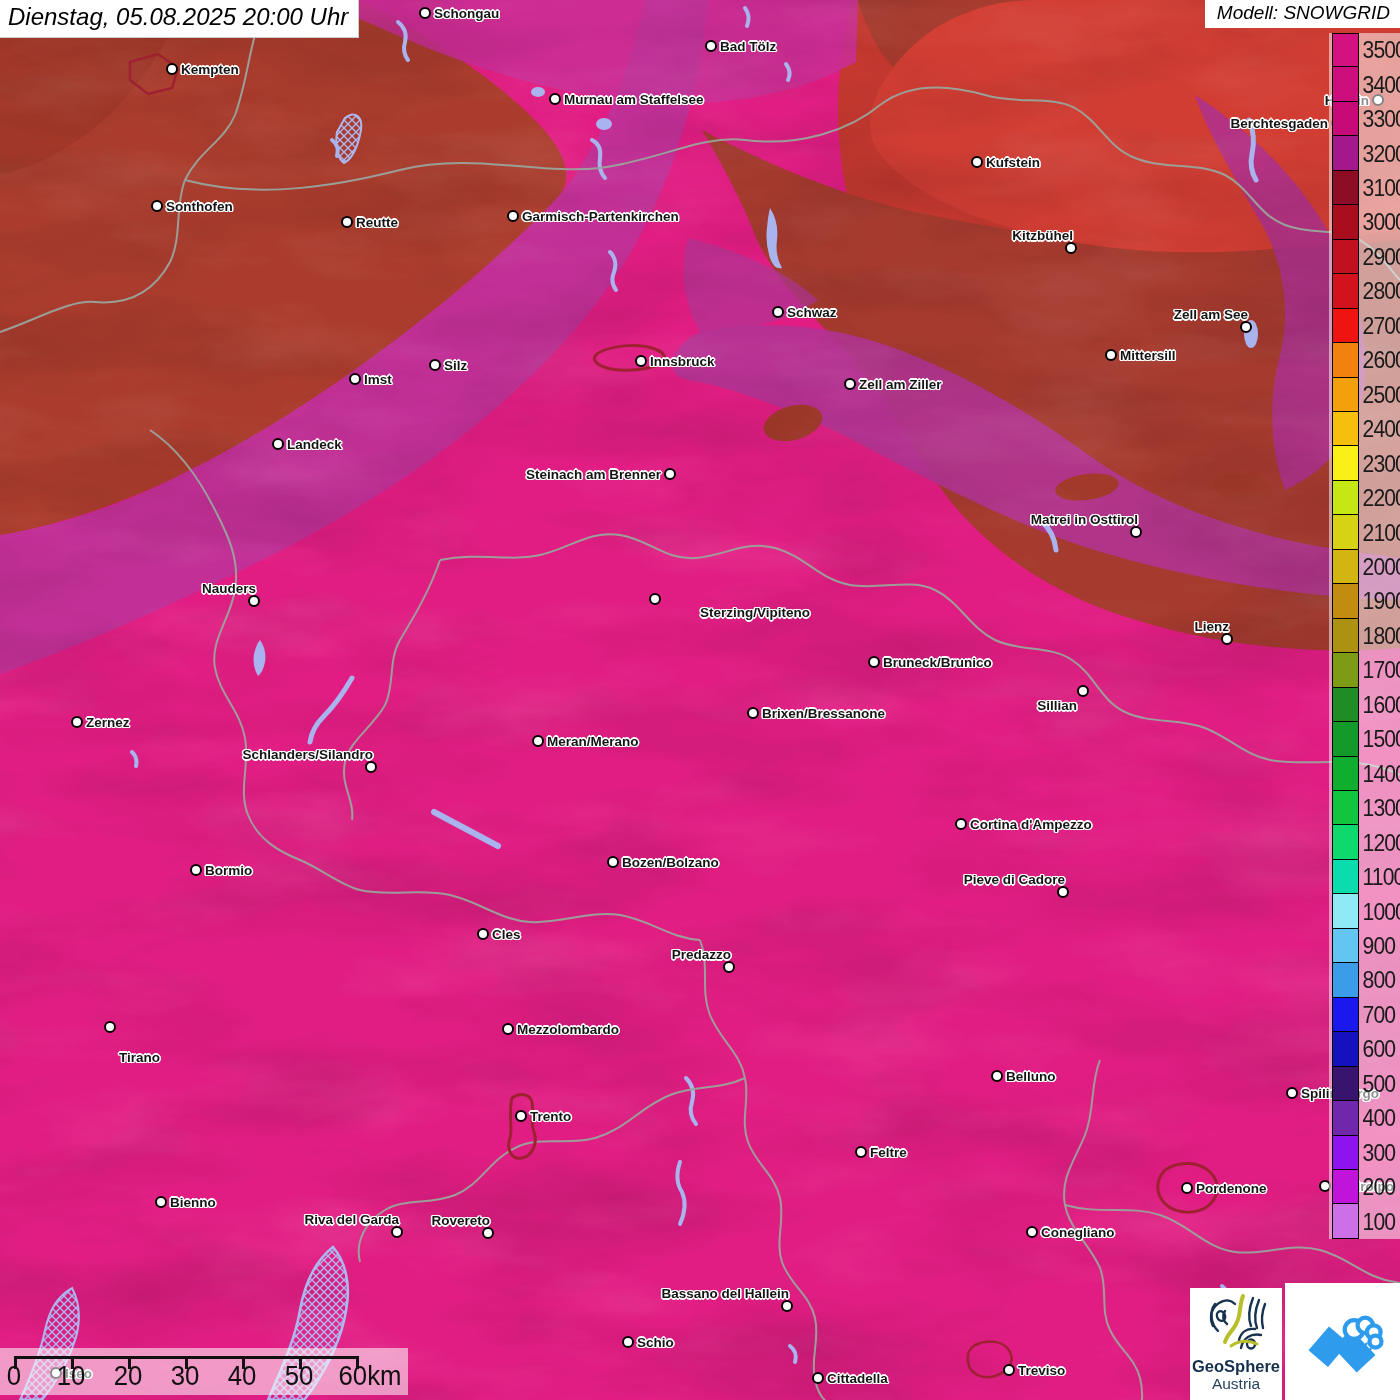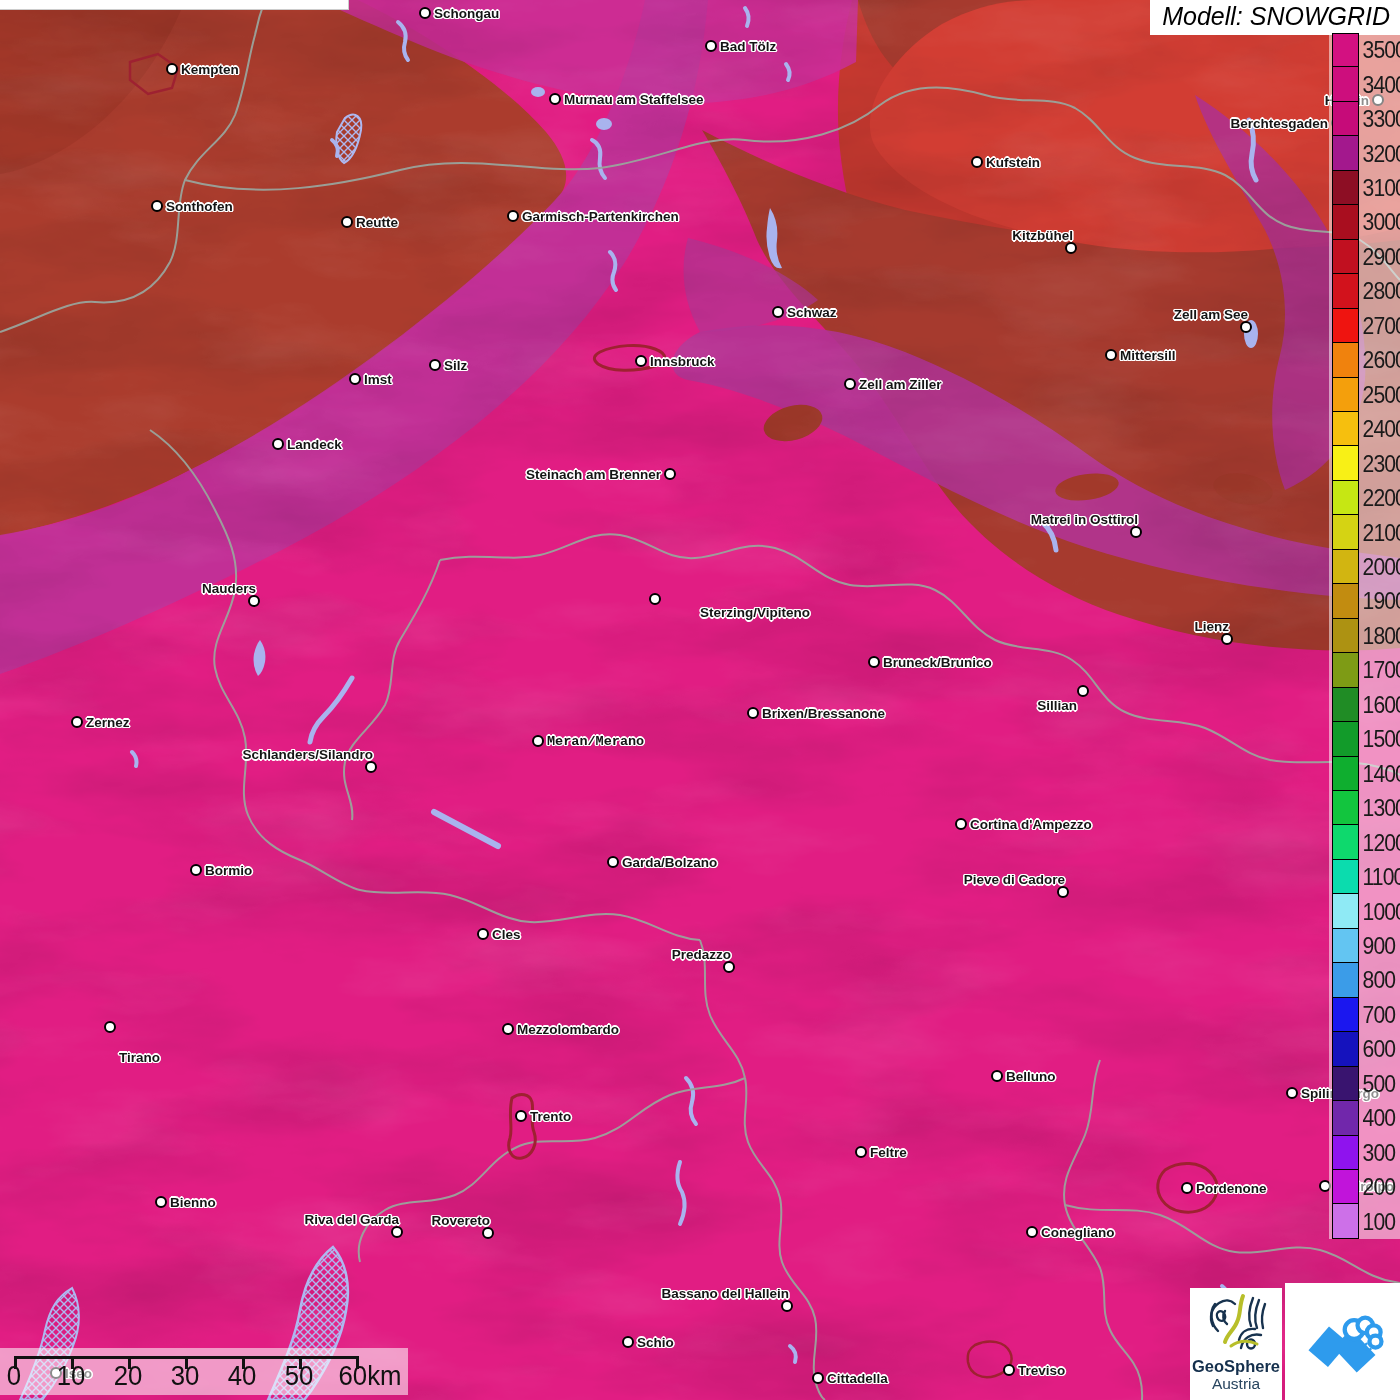--- a/index.html
+++ b/index.html
@@ -23,21 +23,21 @@
   .overlay{position:absolute;z-index:6;}
   #title-box{
     left:0;top:0;background:#fff;padding:3px 10px 6px 8px;min-width:330px;
     border-bottom:1px solid #ccc;border-right:1px solid #ccc;
   }
   #title-line1{font-size:26px;font-weight:bold;color:#000;line-height:1.1;}
   #title-unit{font-weight:normal;}
   #title-line2{font-size:24px;font-style:italic;color:#000;line-height:1.15;}
   #model-box{
     right:0;top:0;background:#fff;padding:2px 10px 4px 12px;
-    font-size:25px;font-style:italic;color:#000;
+    font-size:19px;font-style:italic;color:#000;
   }
   
   #legend{
     right:0;top:33px;width:71px;height:1206px;
     background:rgba(255,255,255,0.52);display:flex;flex-direction:column;
   }
   .legend-row{flex:1 1 0;display:flex;align-items:stretch;min-height:0;}
   .legend-cell{
     width:27px;margin-left:3px;border:1px solid #000;box-sizing:border-box;margin-top:-1px;flex:0 0 auto;
   }
@@ -213,29 +213,29 @@
       <div class="city-lbl" style="left: 883px; top: 662px; transform: translateY(-50%);">Bruneck/Brunico</div>
       <div class="city-dot" style="left: 1221px; top: 633px;"></div>
       <div class="city-lbl" style="left: 1229px; top: 634px; transform: translate(-100%, -100%);">Lienz</div>
       <div class="city-dot" style="left: 1077px; top: 685px;"></div>
       <div class="city-lbl" style="left: 1077px; top: 698px; transform: translate(-100%, 0px);">Sillian</div>
       <div class="city-dot" style="left: 71px; top: 716px;"></div>
       <div class="city-lbl" style="left: 86px; top: 722px; transform: translateY(-50%);">Zernez</div>
       <div class="city-dot" style="left: 747px; top: 707px;"></div>
       <div class="city-lbl" style="left: 762px; top: 713px; transform: translateY(-50%);">Brixen/Bressanone</div>
       <div class="city-dot" style="left: 532px; top: 735px;"></div>
-      <div class="city-lbl" style="left: 547px; top: 741px; transform: translateY(-50%); font-family: Liberation Mono, monospace;">Meran/Merano</div>
+      <div class="city-lbl" style="left: 547px; top: 741px; transform: translateY(-50%);">Meran/Merano</div>
       <div class="city-dot" style="left: 365px; top: 761px;"></div>
       <div class="city-lbl" style="left: 373px; top: 762px; transform: translate(-100%, -100%);">Schlanders/Silandro</div>
       <div class="city-dot" style="left: 955px; top: 818px;"></div>
       <div class="city-lbl" style="left: 970px; top: 824px; transform: translateY(-50%);">Cortina d'Ampezzo</div>
       <div class="city-dot" style="left: 190px; top: 864px;"></div>
       <div class="city-lbl" style="left: 205px; top: 870px; transform: translateY(-50%);">Bormio</div>
       <div class="city-dot" style="left: 607px; top: 856px;"></div>
-      <div class="city-lbl" style="left: 622px; top: 862px; transform: translateY(-50%);">Garda/Bolzano</div>
+      <div class="city-lbl" style="left: 622px; top: 862px; transform: translateY(-50%);">Bozen/Bolzano</div>
       <div class="city-dot" style="left: 1057px; top: 886px;"></div>
       <div class="city-lbl" style="left: 1065px; top: 887px; transform: translate(-100%, -100%);">Pieve di Cadore</div>
       <div class="city-dot" style="left: 477px; top: 928px;"></div>
       <div class="city-lbl" style="left: 492px; top: 934px; transform: translateY(-50%);">Cles</div>
       <div class="city-dot" style="left: 723px; top: 961px;"></div>
       <div class="city-lbl" style="left: 731px; top: 962px; transform: translate(-100%, -100%);">Predazzo</div>
       <div class="city-dot" style="left: 104px; top: 1021px;"></div>
       <div class="city-lbl" style="left: 119px; top: 1057px; transform: translateY(-50%); text-align: center;">Tirano</div>
       <div class="city-dot" style="left: 502px; top: 1023px;"></div>
       <div class="city-lbl" style="left: 517px; top: 1029px; transform: translateY(-50%);">Mezzolombardo</div>
@@ -265,20 +265,21 @@
       <div class="city-lbl" style="left: 637px; top: 1342px; transform: translateY(-50%);">Schio</div>
       <div class="city-dot" style="left: 812px; top: 1372px;"></div>
       <div class="city-lbl" style="left: 827px; top: 1378px; transform: translateY(-50%);">Cittadella</div>
       <div class="city-dot" style="left: 1003px; top: 1364px;"></div>
       <div class="city-lbl" style="left: 1018px; top: 1370px; transform: translateY(-50%);">Treviso</div>
       <div class="city-dot" style="left: 50px; top: 1367px;"></div>
       <div class="city-lbl" style="left: 65px; top: 1373px; transform: translateY(-50%);">Iseo</div>
     </div>
 
   <div class="overlay" id="title-box">
+    <div id="title-line2">Dienstag, 05.08.2025 20:00 Uhr</div>
   </div>
 
   <div class="overlay" id="model-box">Modell: SNOWGRID</div>
 
   <div class="overlay" id="legend">
       <div class="legend-row">
         <div class="legend-cell" style="background: rgb(211, 17, 129);"></div>
         <div class="legend-val">3500</div>
       </div>
       <div class="legend-row">

